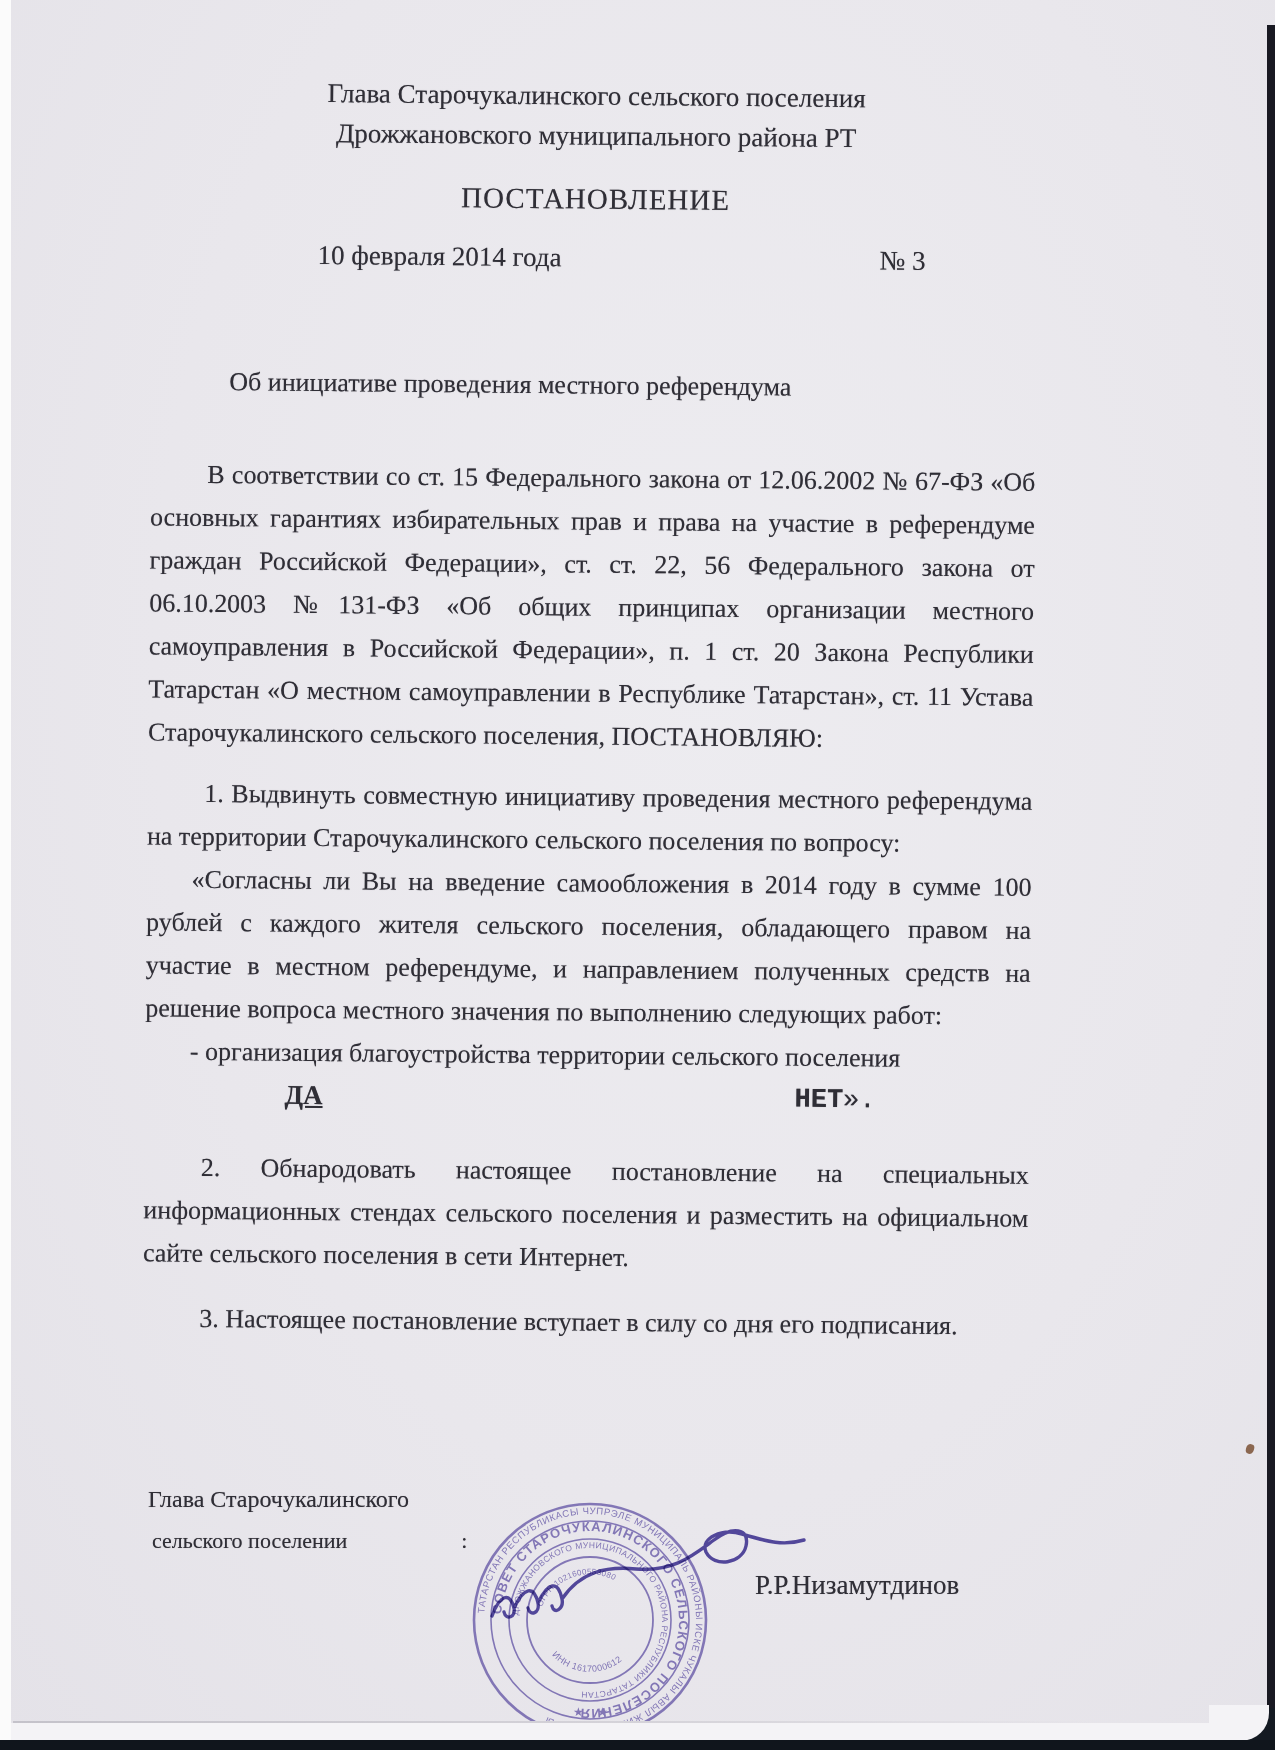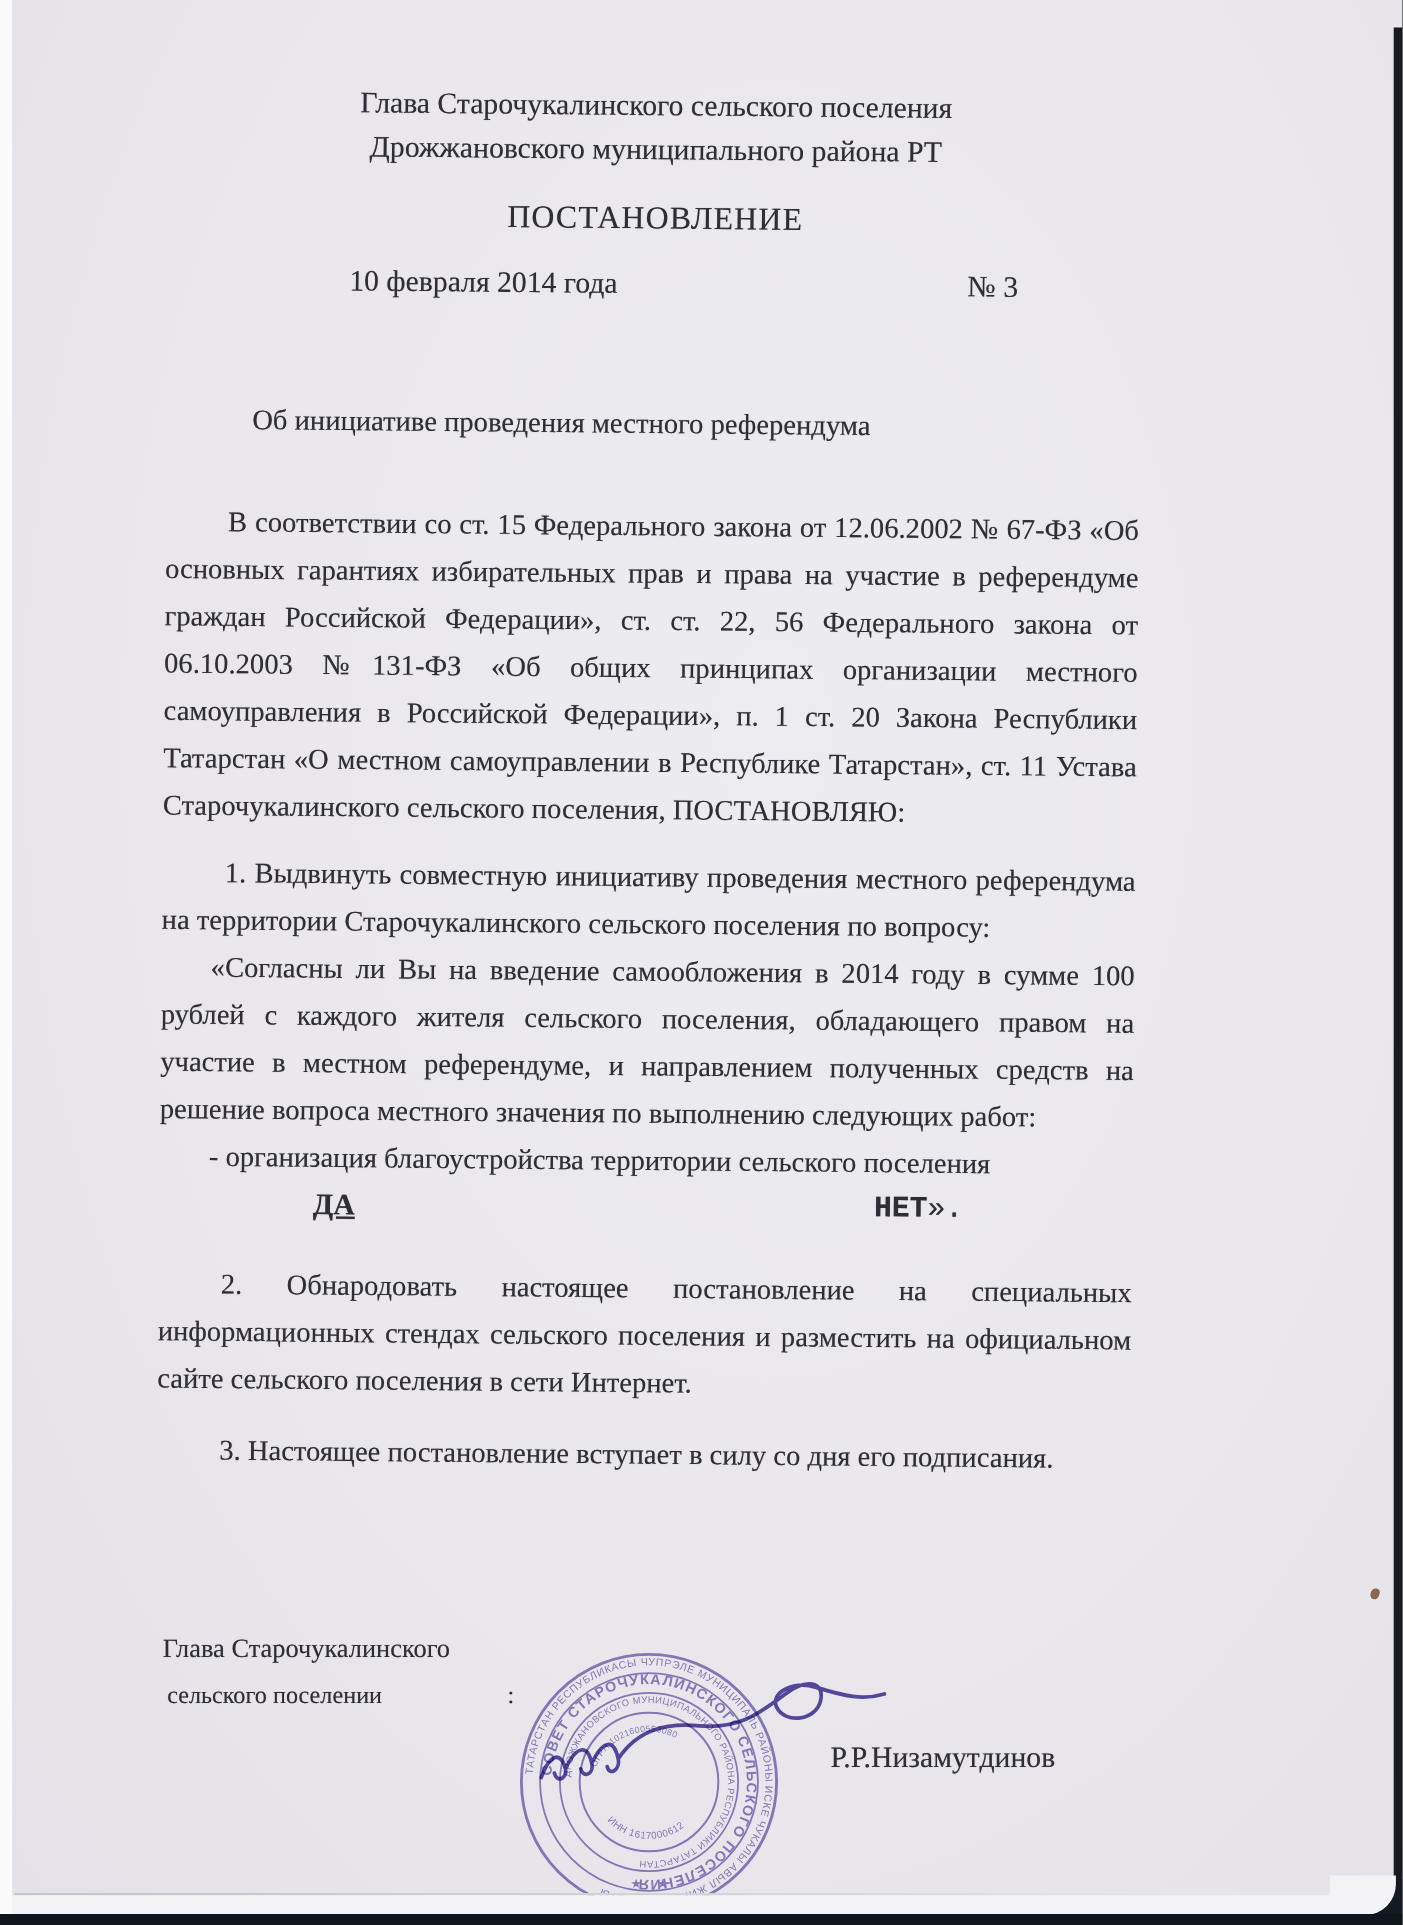--- a/index.html
+++ b/index.html
@@ -42,21 +42,21 @@
   .yesno .opt{font-weight:bold;}
   .yesno .yes{margin-left:140px;text-decoration:underline;}
   .yesno .no{margin-left:472px;font-family:Liberation Mono, monospace;}
   .yesno .suffix{font-weight:normal;}
   p.item2{margin-top:30px;text-indent:57px;}
   p.item3{margin-top:22px;text-indent:57px;text-align:left;}
 
   .sig-line1{position:absolute;left:148px;top:1486px;font-size:24px;color:#2f2e36;text-shadow:0 0 0.7px rgba(47,46,54,0.5);}
   .sig-line2{position:absolute;left:152px;top:1528px;font-size:22px;color:#2f2e36;text-shadow:0 0 0.7px rgba(47,46,54,0.5);}
   .sig-colon{margin-left:114px;}
-  .sig-name{position:absolute;left:755px;top:1570px;font-size:27px;color:#2f2e36;text-shadow:0 0 0.7px rgba(47,46,54,0.5);margin-top:12px;}
+  .sig-name{position:absolute;left:755px;top:1570px;font-size:27px;color:#2f2e36;text-shadow:0 0 0.7px rgba(47,46,54,0.5);}
 
   .stamp-svg{position:absolute;left:440px;top:1470px;width:300px;height:300px;
     mix-blend-mode:multiply;filter:blur(0.4px);opacity:0.88;}
   .stamp-svg text{font-family:"Liberation Sans","DejaVu Sans",sans-serif;}
   .sign-svg{position:absolute;left:478px;top:1516px;width:360px;height:150px;
     mix-blend-mode:multiply;filter:blur(0.3px);}
 </style>
 </head>
 <body>
 

